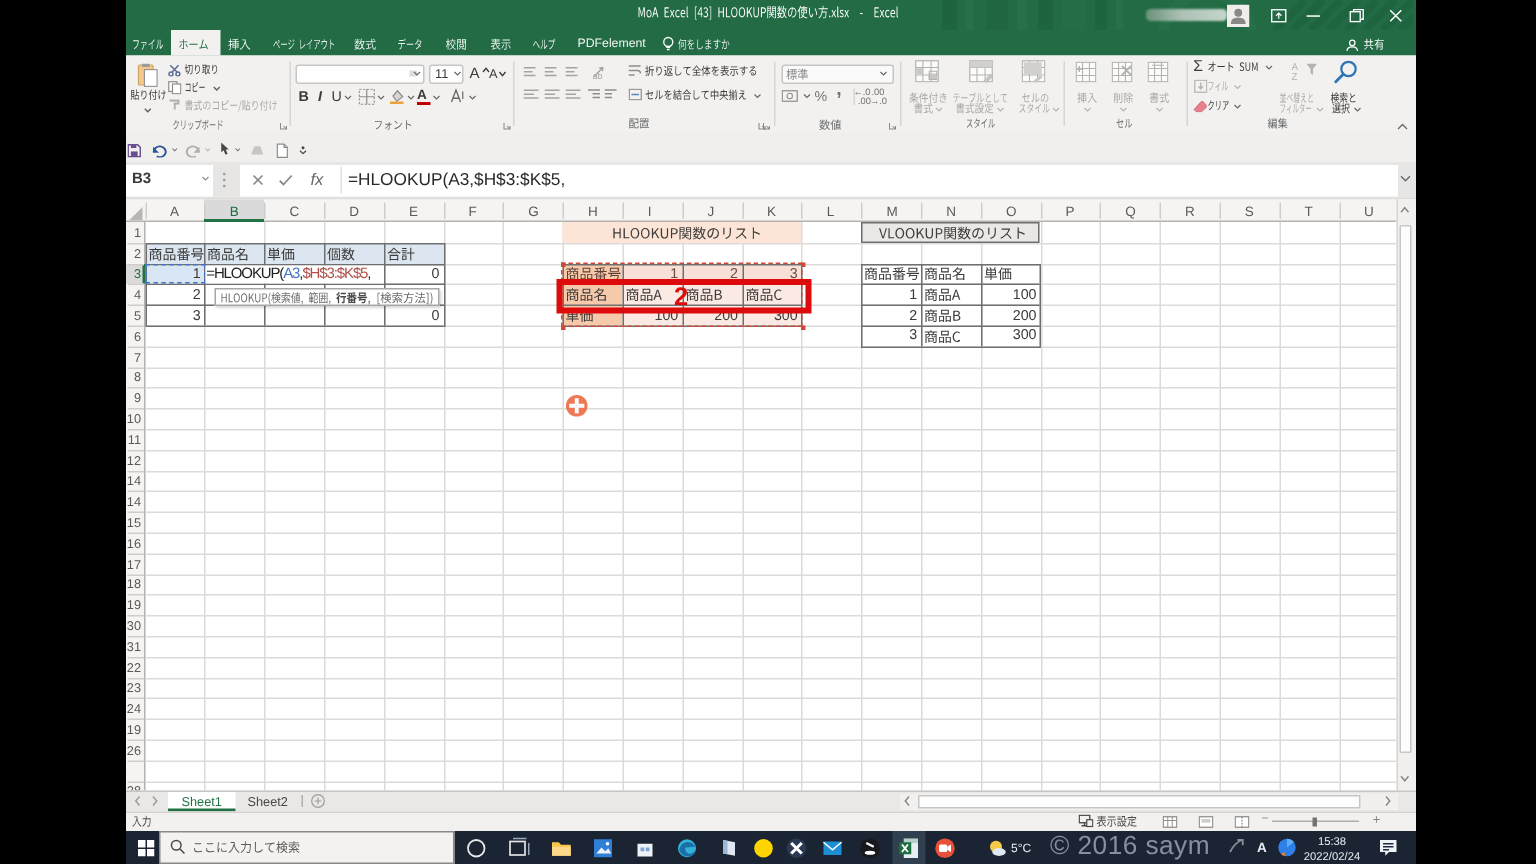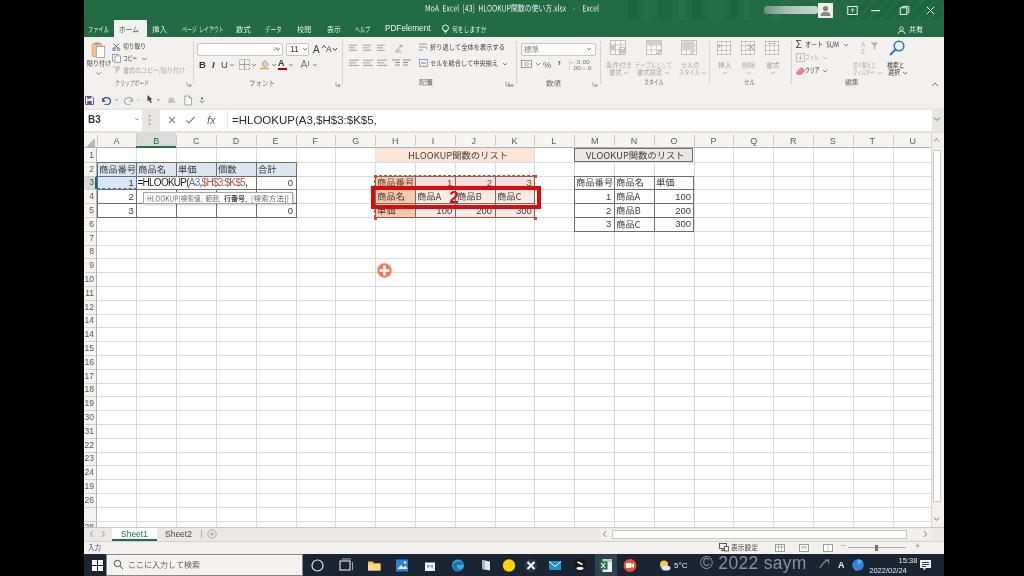--- a/index.html
+++ b/index.html
@@ -898,23 +898,23 @@
     <circle cx="7" cy="6.5" r="4" fill="#f7c948"></circle>
     <ellipse cx="9" cy="10" rx="4.5" ry="2.6" fill="#dfe8f0"></ellipse>
   </svg>
 <div style="position:absolute;font-family:'Liberation Sans',sans-serif;font-size:8px;line-height:10.4px;color:#e8edf2;font-weight:400;white-space:pre;left:674px;top:560.5px;">5°C</div>
 <div style="position:absolute;font-family:'Liberation Sans',sans-serif;font-size:9px;line-height:11.700000000000001px;color:#e8edf2;font-weight:700;white-space:pre;left:838px;top:560.0px;">A</div>
 <svg style="position:absolute;left:851px;top:558px" width="15" height="15" viewBox="0 0 15 15">
     <circle cx="7" cy="7" r="5.8" fill="#2f7fe8"></circle>
     <path d="M3 11.5 a5.8 5.8 0 0 0 3 1.2 l-0.8 -2.8 z" fill="#e87f2f"></path>
     <path d="M7 1.2 a5.8 5.8 0 0 1 4.5 2.2 l-4.5 3.6 z" fill="#5caef5"></path>
   </svg>
-<div style="position:absolute;font-family:'Liberation Sans',sans-serif;font-size:7.5px;line-height:9.75px;color:#e8edf2;font-weight:400;white-space:pre;left:888px;top:556.0px;transform:translateX(-50%);margin-left:20px;">15:38</div>
+<div style="position:absolute;font-family:'Liberation Sans',sans-serif;font-size:7.5px;line-height:9.75px;color:#e8edf2;font-weight:400;white-space:pre;left:888px;top:556.0px;transform:translateX(-50%);">15:38</div>
 <div style="position:absolute;font-family:'Liberation Sans',sans-serif;font-size:7.5px;line-height:9.75px;color:#e8edf2;font-weight:400;white-space:pre;left:888px;top:566.0px;transform:translateX(-50%);">2022/02/24</div>
 <svg style="position:absolute;left:919px;top:558.5px" width="13" height="12" viewBox="0 0 13 12">
     <path d="M1 1 h11 v8 h-5 l-2.5 2.5 v-2.5 h-3.5 z" fill="#f0f3f6"></path>
     <path d="M3 3.5 h7 M3 5.5 h7 M3 7.5 h4" stroke="#1d2b43" stroke-width="0.9"></path>
   </svg>
-<div style="position:absolute;left:700px;top:553px;font-family:'Liberation Sans',sans-serif;font-size:17.5px;color:#99a2b0;opacity:0.85;white-space:pre;letter-spacing:0.3px;">© 2022 saym</div>
+<div style="position:absolute;left:700px;top:553px;font-family:'Liberation Sans',sans-serif;font-size:17.5px;color:#99a2b0;opacity:0.85;white-space:pre;letter-spacing:0.3px;">© 2016 saym</div>
 <svg style="position:absolute;left:818px;top:558px" width="14" height="12" viewBox="0 0 14 12" opacity="0.75">
     <path d="M2 10 q3 -6 8 -8 m-3 0 h3.5 v3.5" stroke="#a8b0bc" stroke-width="1.2" fill="none"></path>
   </svg>
 <div style="position:absolute;left:0;top:0;width:84px;height:576px;background:#000;"></div>
 <div style="position:absolute;left:943.5px;top:0;width:80.5px;height:576px;background:#000;"></div>
 </body></html>

